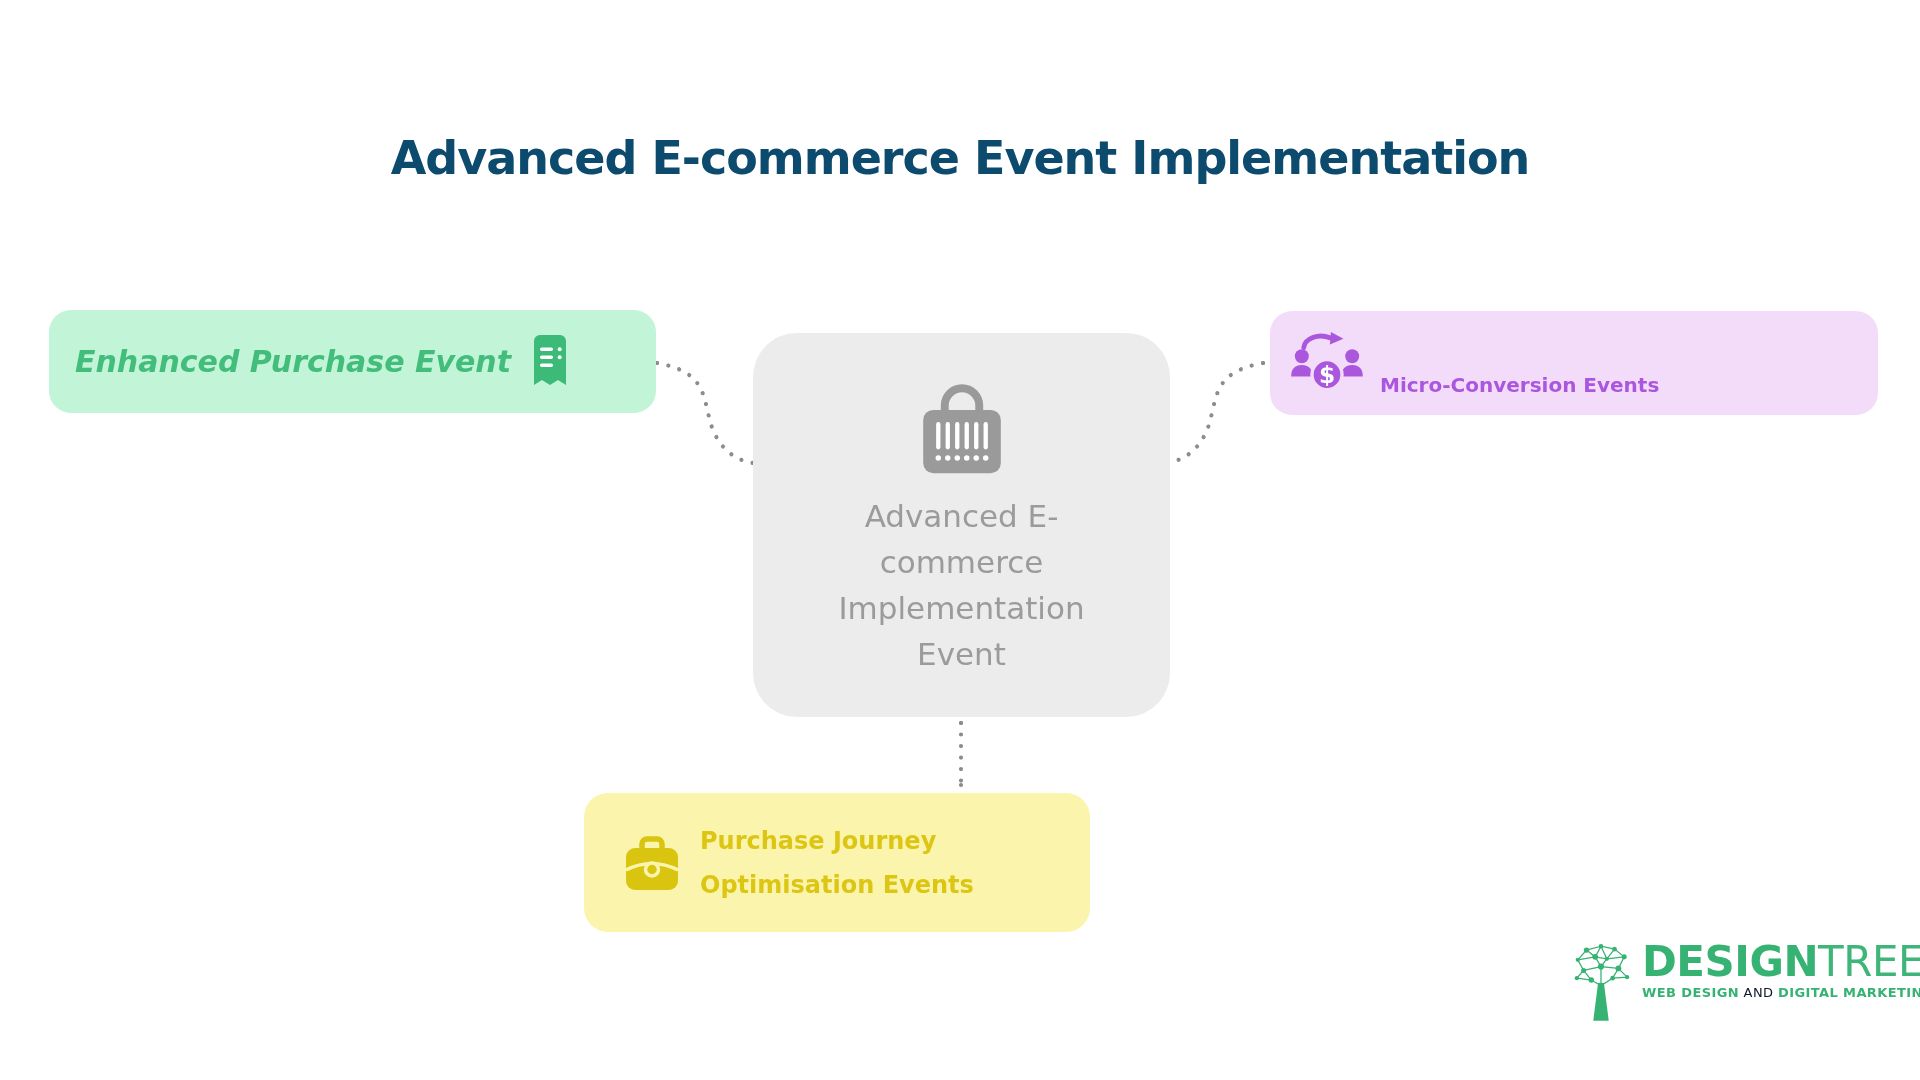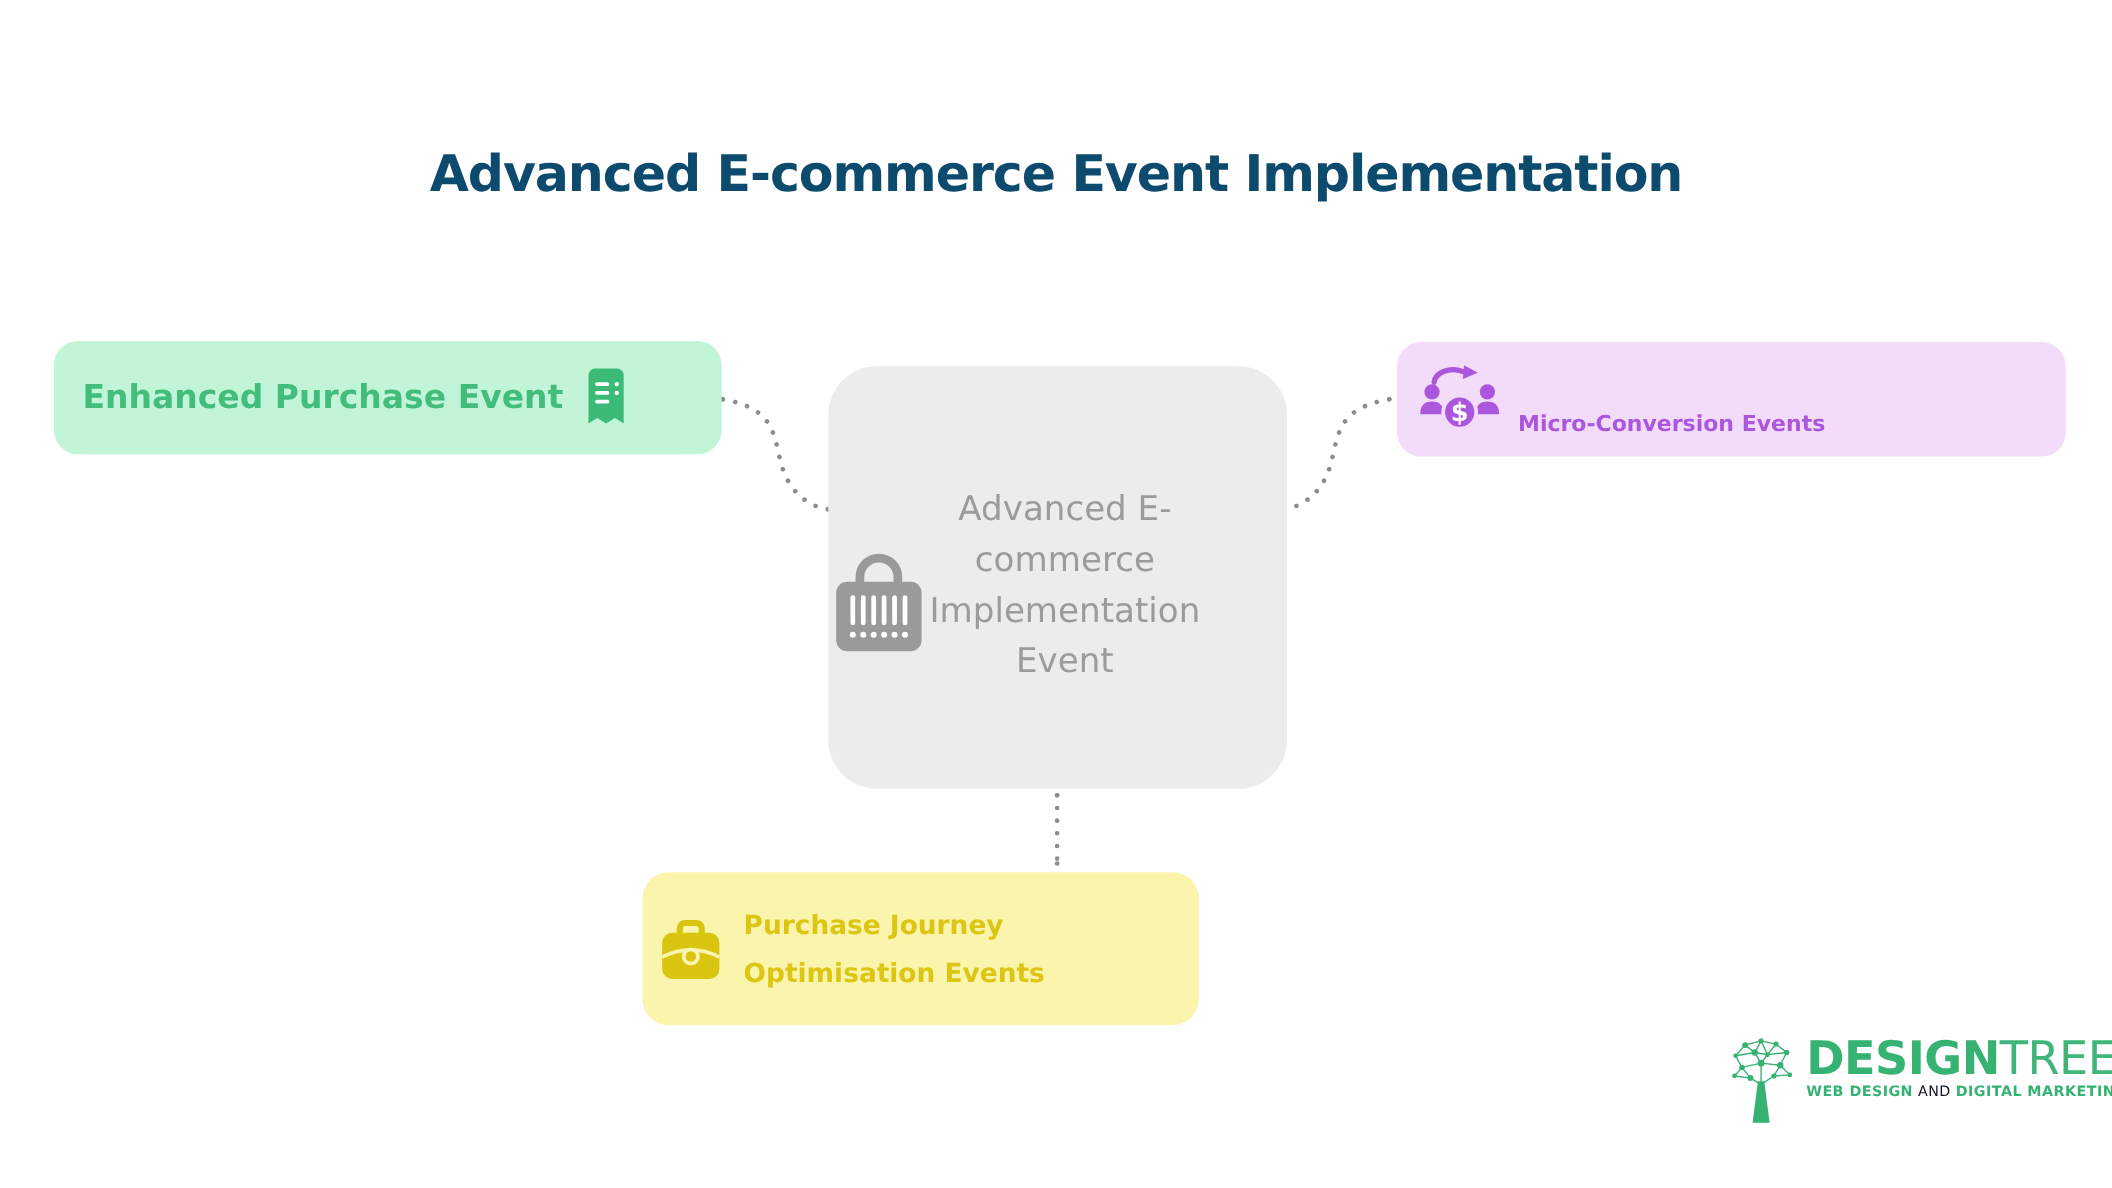--- a/index.html
+++ b/index.html
@@ -8,36 +8,36 @@
   .stage { position:relative; width:1920px; height:1080px; background:#ffffff; }
 
   .title { position:absolute; top:131px; left:0; width:1920px; text-align:center;
     font-size:46px; font-weight:bold; letter-spacing:-1px; color:#0c4a6e; }
 
   .connectors { position:absolute; inset:0; width:1920px; height:1080px; }
 
   .node { position:absolute; display:flex; align-items:center; }
 
   .node-green { left:49px; top:310px; width:607px; height:103px; background:#c2f4d7;
-    border-radius:22px; padding:16px 26px; color:#43bd7c; }
+    border-radius:22px; padding:16px 26px; color:#43bd7c;font-style:italic; }
   .node-green .lbl { font-size:30px; font-weight:600; white-space:nowrap; }
   .node-green svg { margin-left:20px; flex:none; }
 
   .node-purple { left:1270px; top:311px; width:608px; height:104px; background:#f3dcfa;
     border-radius:22px; padding:0 20px; color:#ab57dd; }
   .node-purple .lbl { font-size:20px; font-weight:600; white-space:nowrap; margin-left:16px;margin-top:44px; }
   .node-purple svg { flex:none; }
 
   .node-yellow { left:584px; top:793px; width:506px; height:139px; background:#fbf4ad;
-    border-radius:24px; padding:0 16px; color:#ddc613; }
+    border-radius:24px; padding:0 40px; color:#ddc613; }
   .node-yellow .lbl { font-size:24px; font-weight:600; line-height:44px; margin-left:20px; width:400px; }
   .node-yellow svg { flex:none; }
 
   .node-center { left:753px; top:333px; width:417px; height:384px; background:#ececec;
-    border-radius:44px; flex-direction:row; justify-content:flex-start; }
+    border-radius:44px; flex-direction:column; justify-content:flex-start; }
   .node-center svg { margin-top:48px; flex:none; }
   .center-text { margin-top:14px; text-align:center; font-size:31px; line-height:46px;
     color:#9b9b9b; font-weight:500; }
 
   .logo { position:absolute; left:1572px; top:940px; display:flex; align-items:flex-start; }
   .logo-text { margin-left:12px; }
   .logo-name { font-size:42px; line-height:44px; letter-spacing:-0.5px; color:#36b273; white-space:nowrap; }
   .logo-name .bold { font-weight:bold; }
   .logo-name .light { font-weight:normal; opacity:0.95; }
   .logo-tagline { font-size:13px; letter-spacing:0.4px; color:#36b273; font-weight:bold;

